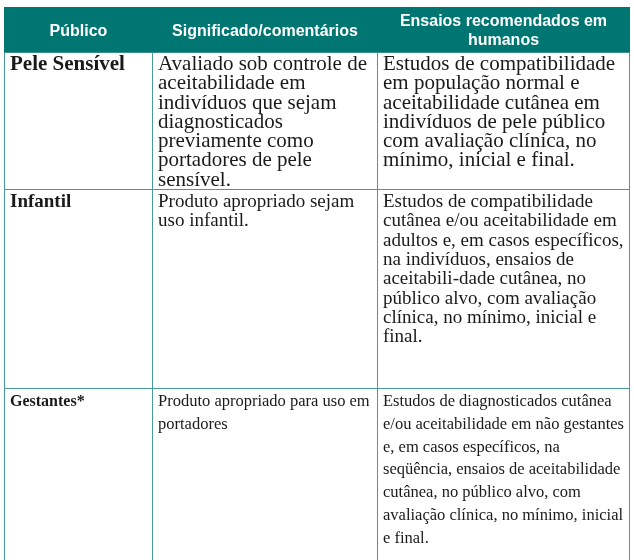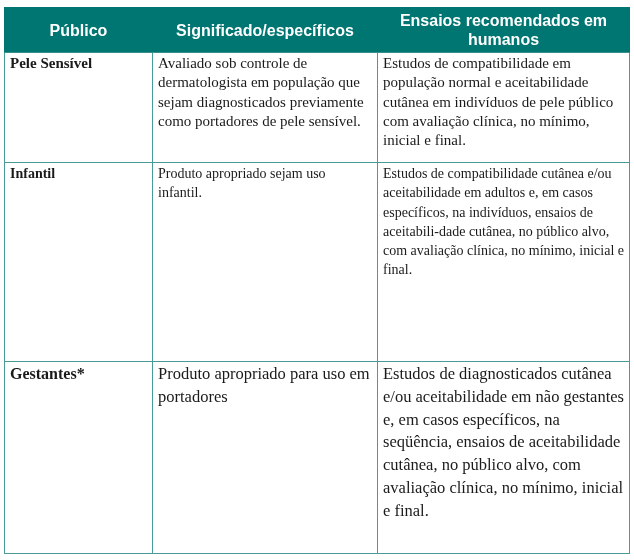--- a/index.html
+++ b/index.html
@@ -41,47 +41,47 @@
     }
     table.guide th.h3 { padding-top: 0; margin-top: 39px; }
 
     table.guide td {
       font-family: "Liberation Serif", serif;
       color: #1a1a1a;
       vertical-align: top;
       border: 1.5px solid #4a9a97;
       padding: 1px 4px 0 5px;
     }
-    .r1 td { font-size: 15px; line-height: 19.3px; height: 108px; }
-    .r2 td { font-size: 14px; line-height: 19.3px; height: 197px; }
+    .r1 td { font-size: 21px; line-height: 19.3px; height: 108px; }
+    .r2 td { font-size: 19px; line-height: 19.3px; height: 197px; }
     .r3 td { font-size: 16.5px; line-height: 22.8px; height: 190px; padding-top: 5px; }
     td.cat { font-weight: bold; }
     .r3 td.cat { font-size: 16px; }
   </style>
 </head>
 <body>
 
 <div class="wrap">
   <table class="guide">
     <colgroup>
       <col class="c1">
         <col class="c2">
         <col class="c3">
     </colgroup>
     <thead>
       <tr>
         <th>Público</th>
-        <th>Significado/específicos</th>
+        <th>Significado/comentários</th>
         <th class="h3">Ensaios recomendados em humanos</th>
       </tr>
     </thead>
     <tbody>
       <tr class="r1">
         <td class="cat">Pele Sensível</td>
-        <td>Avaliado sob controle de dermatologista em população que sejam diagnosticados previamente como portadores de pele sensível.</td>
+        <td>Avaliado sob controle de aceitabilidade em indivíduos que sejam diagnosticados previamente como portadores de pele sensível.</td>
         <td>Estudos de compatibilidade em população normal e aceitabilidade cutânea em indivíduos de pele público com avaliação clínica, no mínimo, inicial e final.</td>
       </tr>
       <tr class="r2">
         <td class="cat">Infantil</td>
         <td>Produto apropriado sejam uso infantil.</td>
         <td>Estudos de compatibilidade cutânea e/ou aceitabilidade em adultos e, em casos específicos, na indivíduos, ensaios de aceitabili-dade cutânea, no público alvo, com avaliação clínica, no mínimo, inicial e final.</td>
       </tr>
       <tr class="r3">
         <td class="cat">Gestantes*</td>
         <td>Produto apropriado para uso em portadores</td>

